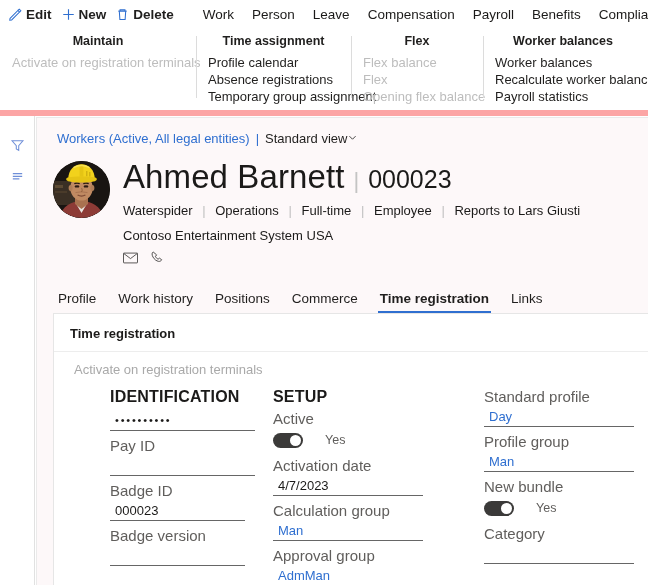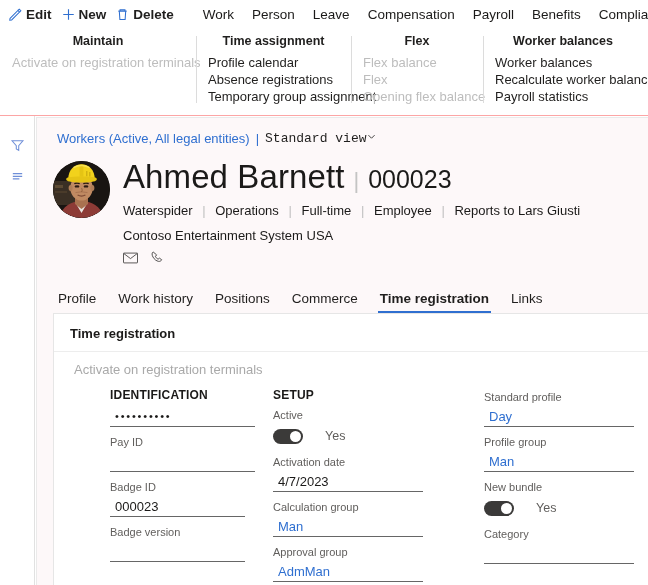--- a/index.html
+++ b/index.html
@@ -43,21 +43,21 @@
     color: #1b1a19;
     font-size: 13.5px;
     cursor: pointer;
   }
 
   
   .ribbon {
     position: relative;
     height: 88px;
     background: #ffffff;
-    border-bottom: 1px solid #fca5a5;
+    border-bottom: 6px solid #fca5a5;
     display: flex;
     padding-top: 6px;
     font-size: 12.5px;
   }
   .rib-group { position: relative; padding: 0 10px; display:flex; flex-direction:column; }
   .rib-group + .rib-group::before {
     content:""; position:absolute; left:0; top:2px; bottom:12px; width:1px; background:#dcdcdc;
   }
   .rib-title {
     font-weight: bold; font-size: 12.5px; color: #201f1e;
@@ -87,21 +87,21 @@
     border-top: 1px solid #eaeaea;
     overflow: hidden;
   }
   .breadcrumb {
     display:flex; align-items:center; gap:6px;
     padding: 13px 0 0 20px;
     font-size: 13px;
   }
   .bc-link { color:#2f6fd0; cursor:pointer; }
   .bc-pipe { color:#2f6fd0; }
-  .bc-view { color:#201f1e; cursor:pointer; display:flex; align-items:center; font-family:Liberation Mono, monospace;}
+  .bc-view { color:#201f1e; cursor:pointer; display:flex; align-items:center; }
   .chev { display:inline-block; }
 
   .hdr { display:flex; padding: 12px 0 0 16px; }
   .avatar {
     width: 57px; height: 57px; border-radius: 50%;
     overflow:hidden; flex: 0 0 auto; margin-top: 3px;
     background:#1d1a16; position:relative;
   }
   .avatar svg { display:block; }
   .hdr-txt { margin-left: 13px; }
@@ -147,26 +147,26 @@
     font-size: 13px; color:#a9a9a9; padding: 10px 0 0 20px;
   }
 
   .cols { display:flex; padding: 11px 0 0 0; }
   .col { flex: 0 0 auto; }
   .col1 { width: 215px; padding-left: 56px; }
   .col2 { width: 205px; padding-left: 4px; }
   .col3 { width: 175px; padding-left: 10px; }
 
   .grp-title {
-    font-size: 12px; font-weight:bold; color:#1b1a19;
+    font-size: 16px; font-weight:bold; color:#1b1a19;
     letter-spacing: 0.2px; text-transform: uppercase;
     margin-bottom: 4px;
   }
   .fld { margin-bottom: 6px; }
-  .fld-label { font-size: 11px; color:#605e5c; line-height:18px; }
+  .fld-label { font-size: 15px; color:#605e5c; line-height:18px; }
   .fld-input {
     border-bottom: 1px solid #666666;
     height: 21px;
     font-size: 13px;
     color: #1b1a19;
     padding-left: 5px;
     display:flex; align-items:center;
     cursor: text;
   }
   .fld-input.lnk { color:#2f6fd0; }

